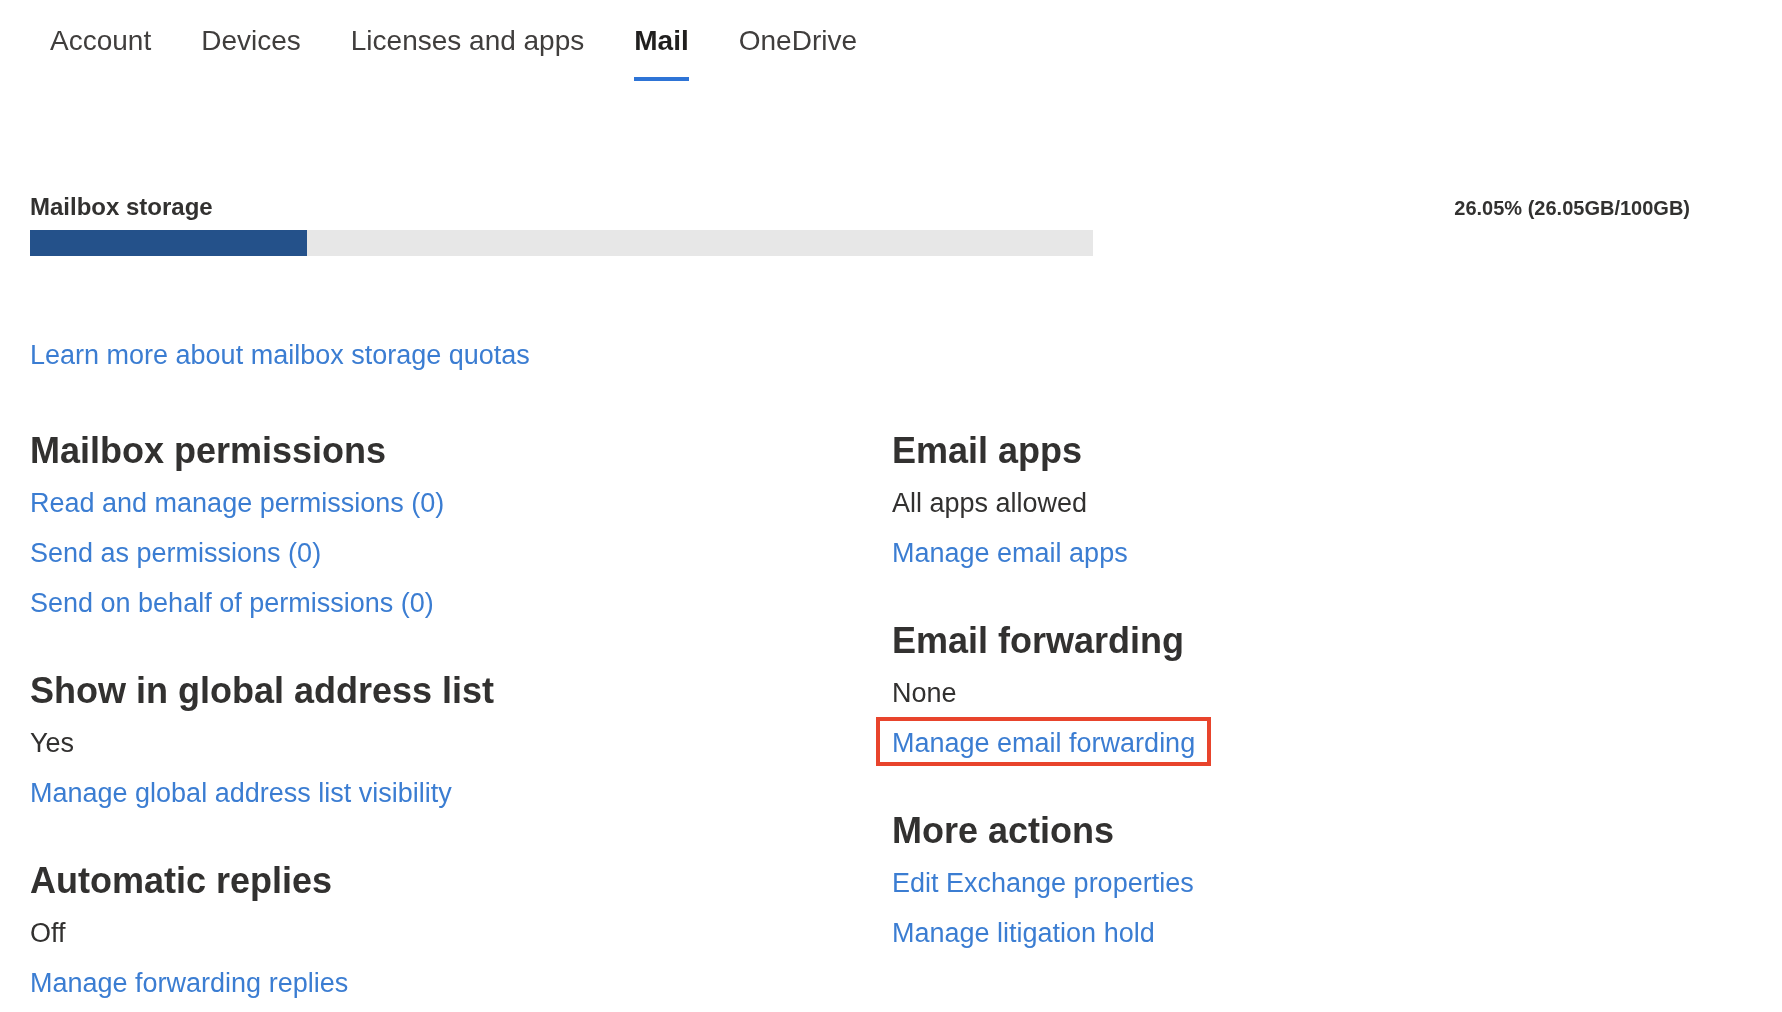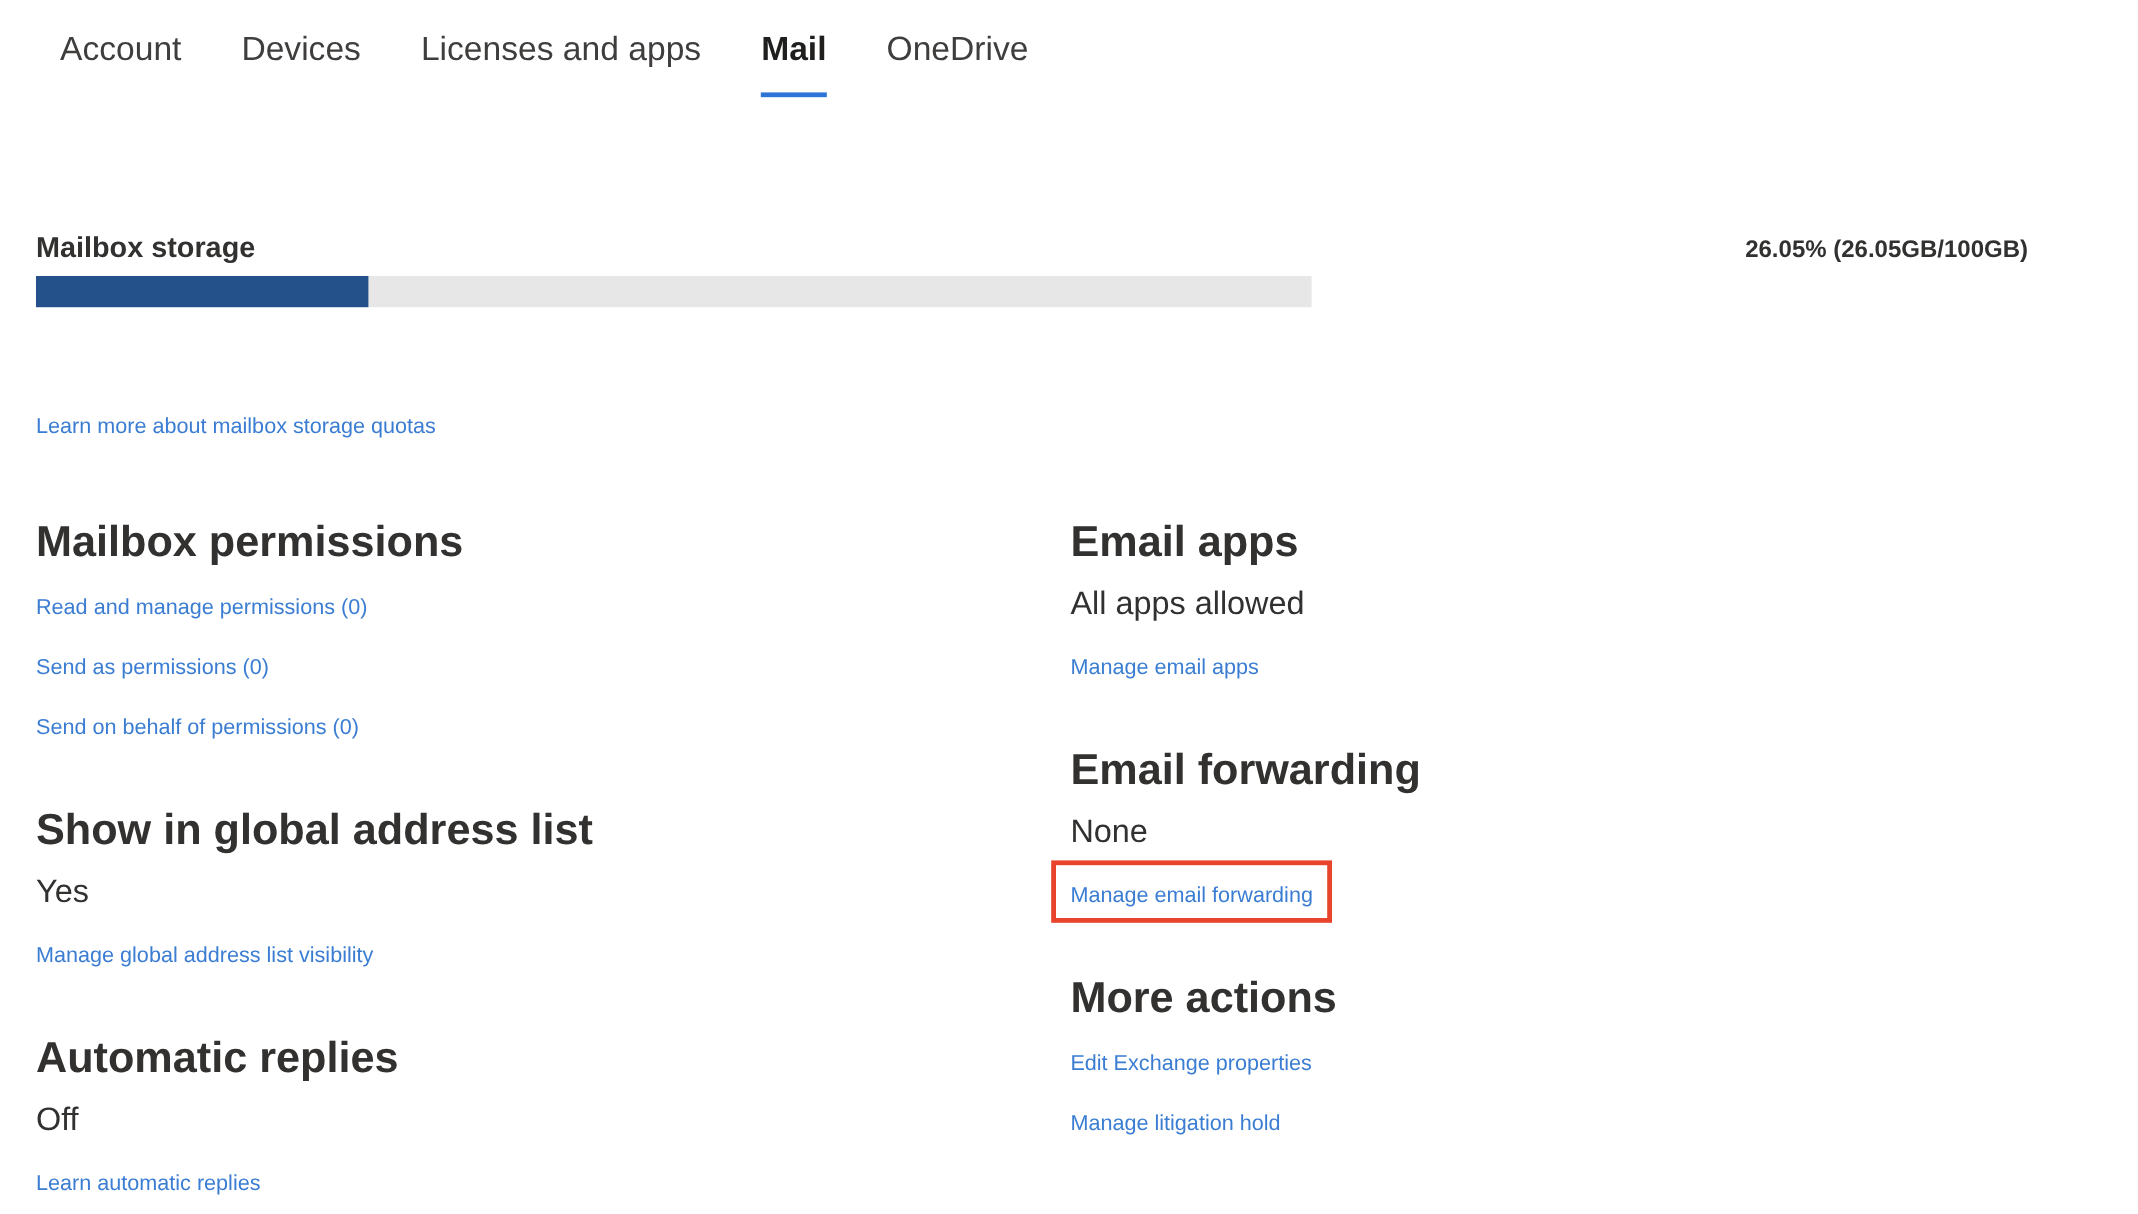--- a/index.html
+++ b/index.html
@@ -65,21 +65,21 @@
   }
   .line {
     font-size:27px; line-height:30px; height:30px;
     margin-bottom:20px;
     white-space:nowrap;
   }
   .value { color:#323130; }
   a.link, .link {
     color:var(--link,#3b7dd2);
     text-decoration:none;
-    font-size:18px; line-height:30px;
+    font-size:27px; line-height:30px;
     cursor:pointer;
   }
 
   
   .highlight-wrap { position:relative; display:inline-block; }
   .highlight-wrap::after {
     content:"";
     position:absolute;
     top:-11px; bottom:-8px; left:-16px; right:-16px;
     border:4px solid var(--hl,#e8442c);
@@ -121,21 +121,21 @@
 
   <div class="section">
     <div class="section-heading">Show in global address list</div>
     <div class="line value">Yes</div>
     <div class="line"><a class="link">Manage global address list visibility</a></div>
   </div>
 
   <div class="section">
     <div class="section-heading">Automatic replies</div>
     <div class="line value">Off</div>
-    <div class="line"><a class="link">Learn automatic replies</a></div>
+    <div class="line"><a class="link">Manage forwarding replies</a></div>
   </div>
 
 </div>
 
 <div class="col right">
 
   <div class="section">
     <div class="section-heading">Email apps</div>
     <div class="line value">All apps allowed</div>
     <div class="line"><a class="link">Manage email apps</a></div>

